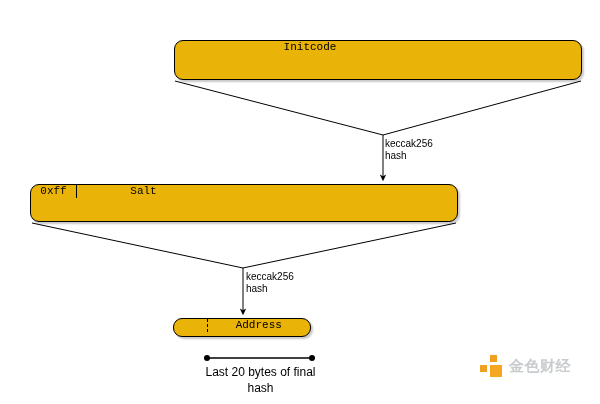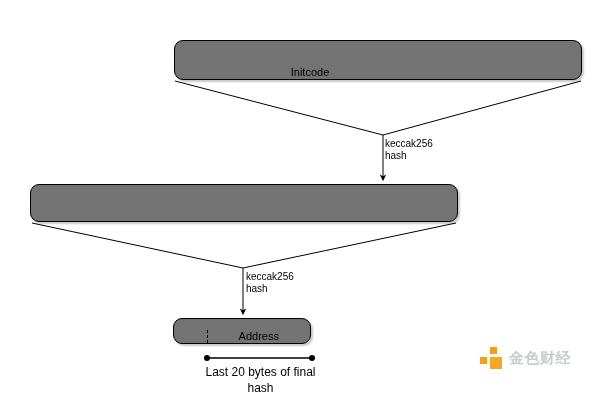--- a/index.html
+++ b/index.html
@@ -27,26 +27,27 @@
     top: 0;
     width: 600px;
     height: 404px;
     pointer-events: none;
   }
 
   
   .box {
     position: absolute;
     box-sizing: border-box;
-    background: #737373;
+    background: #eab308;
     border: 1px solid #000000;
     border-radius: 9px;
     box-shadow: 2px 2px 2px rgba(0,0,0,0.22);
     display: flex;
-    align-items: flex-end;
+    align-items: flex-start;
+    font-family: Liberation Mono, monospace;
   }
   .seg {
     position: relative;
     box-sizing: border-box;
     display: flex;
     align-items: center;
     justify-content: center;
     text-align: center;
     font-size: 11px;
     line-height: 13px;
@@ -77,21 +78,21 @@
   #box-preimage .p1 { width: 45px; }
   #box-preimage .p2 { width: 100px; }
   #box-preimage .p3 { width: 134px; }
   #box-preimage .p4 { width: 149px; }
 
   
   #box-address {
     left: 173px;
     top: 318px;
     width: 138px;
-    height: 26px;
+    height: 19px;
   }
   #box-address .a1 { width: 33px; }
   #box-address .a2 { width: 105px; }
 
   
   .arrow-label {
     position: absolute;
     font-size: 10px;
     line-height: 12px;
     text-align: center;
@@ -108,21 +109,21 @@
     white-space: pre-line;
     left: 183px;
     top: 364px;
     width: 155px;
   }
 
   
   #watermark {
     position: absolute;
     left: 479px;
-    top: 346px;
+    top: 354px;
     display: flex;
     align-items: center;
     gap: 6px;
   }
   #watermark .mark {
     position: relative;
     width: 24px;
     height: 24px;
   }
   #watermark .mark .sq-small {
@@ -193,20 +194,26 @@
     </g>
   </svg>
 
   <div class="box" id="box-initcode">
     <div class="seg s1">
       <span>Initcode</span>
     </div>
   </div>
 
   <div class="box" id="box-preimage">
+    <div class="seg p1">
+      <span>0xff</span>
+    </div>
+    <div class="seg p3 div-solid">
+      <span>Salt</span>
+    </div>
     <div class="seg p4 div-solid">
       <span></span>
     </div>
   </div>
 
   <div class="box" id="box-address">
     <div class="seg a1">
       <span></span>
     </div>
     <div class="seg a2 div-dashed">

